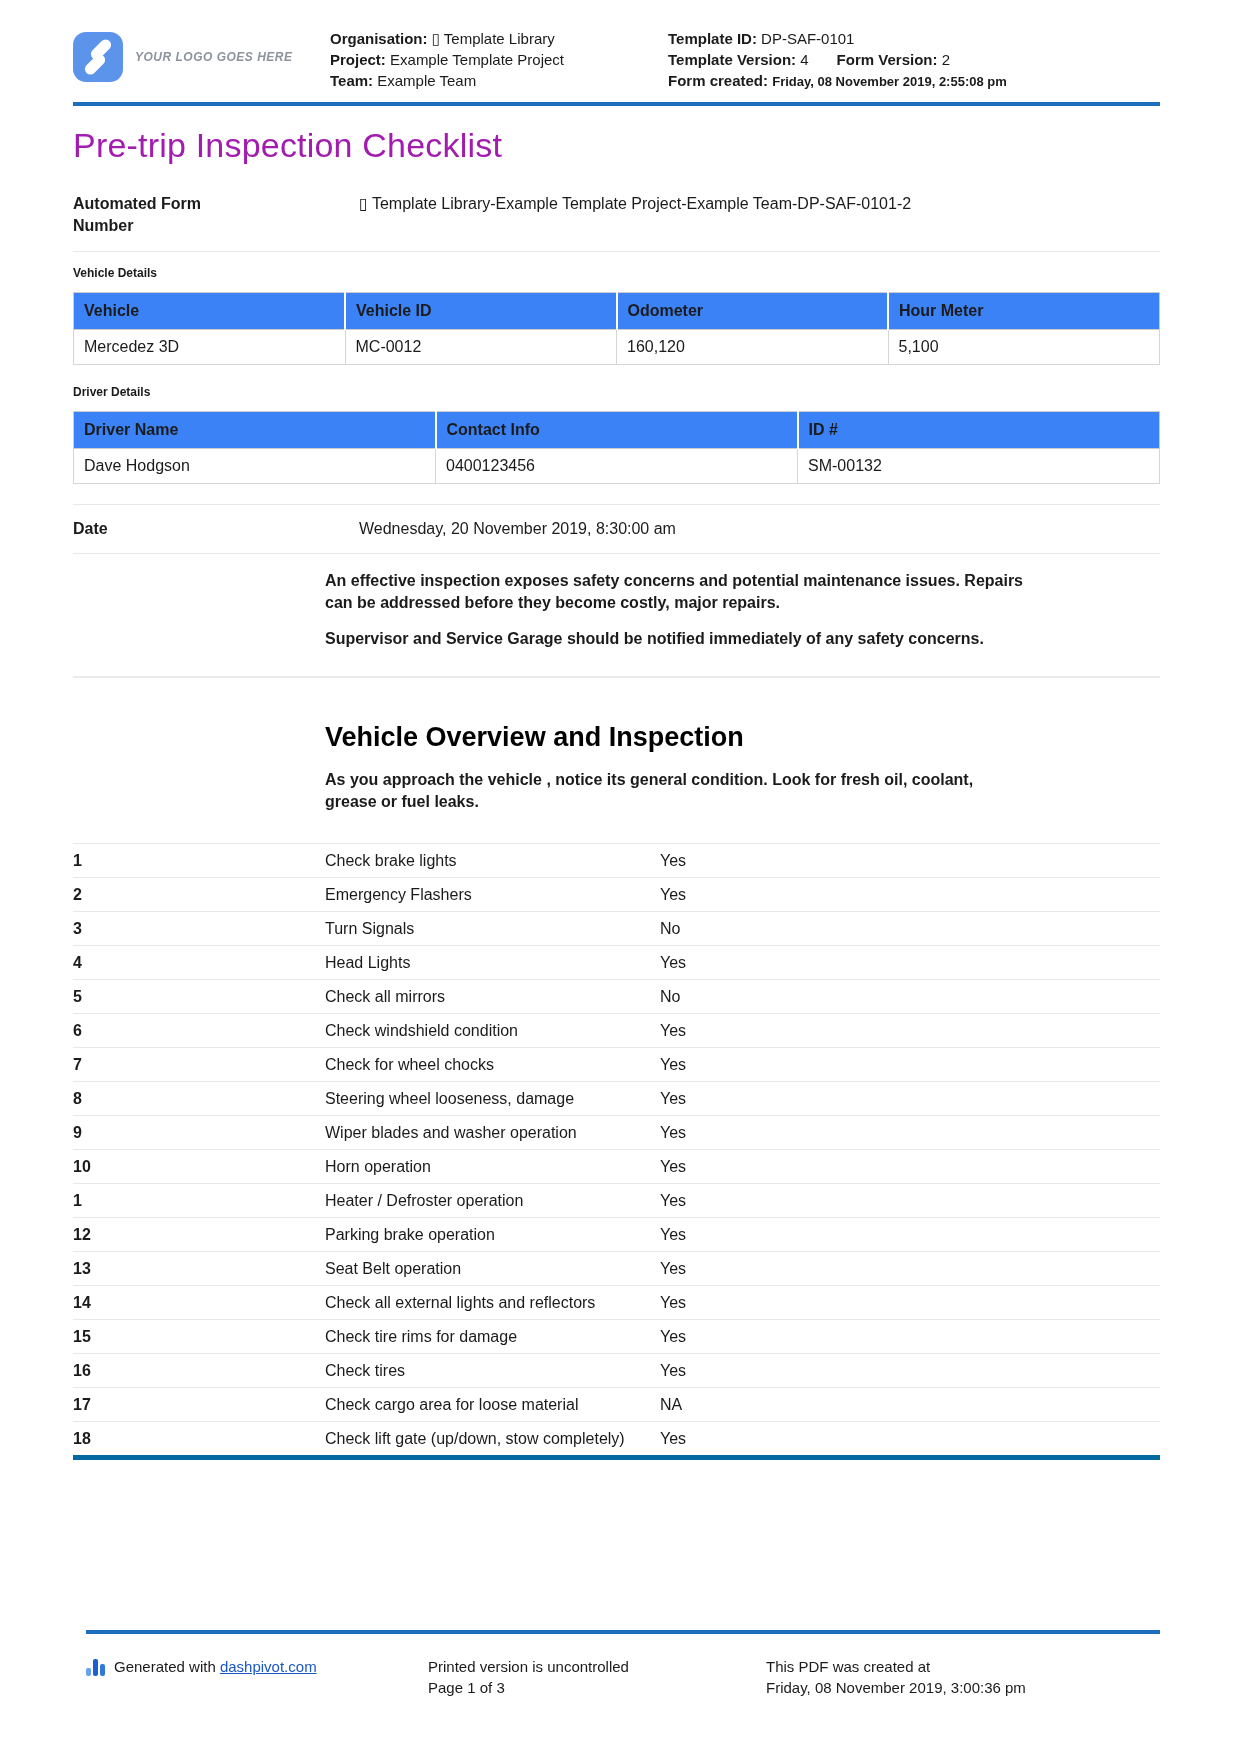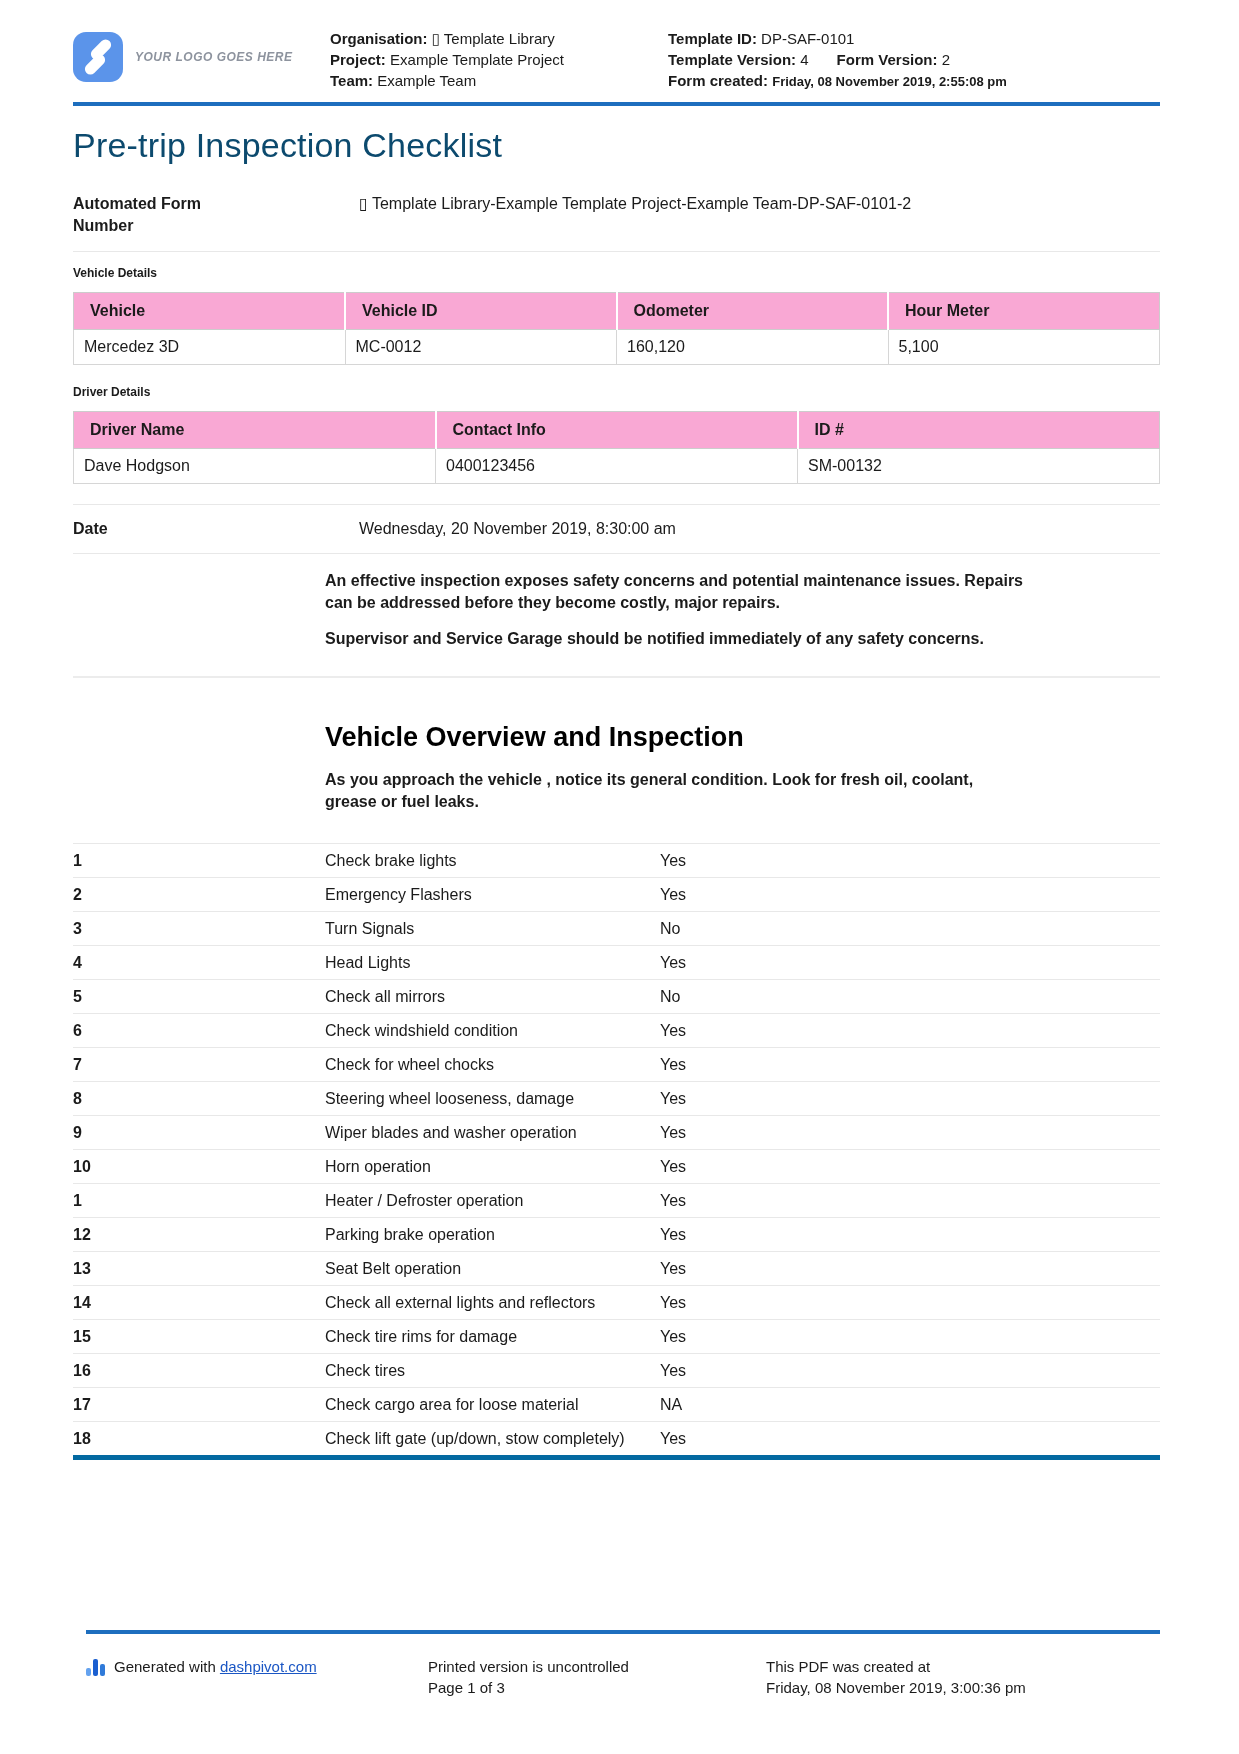--- a/index.html
+++ b/index.html
@@ -30,39 +30,39 @@
   .meta-col { font-size: 15px; line-height: 21px; }
   .meta-col.mid { width: 338px; }
   .meta-col.right { width: 360px; }
   .meta-col b { font-weight: 700; text-align: right; }
   .meta-small { font-size: 13px; font-weight: bold; }
   .fv-gap { margin-left: 28px; }
 
   .accent-line { height: 4px; background: #1d6ebe; margin-top: 10px; }
 
   
-  .doc-title { font-size: 34px; font-weight: 400; color: #0c4a6e; margin-top: 20px; letter-spacing: 0.2px; }
+  .doc-title { font-size: 34px; font-weight: 400; color: #a21caf; margin-top: 20px; letter-spacing: 0.2px; }
 
   
   .lv-row { display: flex; align-items: flex-start; gap: 34px; }
   .lv-label { width: 252px; font-weight: 700; font-size: 16px; line-height: 22px; flex: 0 0 auto; }
   .lv-value { font-size: 16px; line-height: 22px; }
   .form-number-row { margin-top: 28px; }
   .form-number-row .lv-label { width: 252px; max-width: 180px; margin-right: 72px; }
 
   .sep { border: none; border-top: 1px solid #e8e8e8; margin-top: 14px; }
   .sep2 { border: none; border-top: 2px solid #ececec; }
 
   .sub-heading { font-size: 12px; font-weight: 700; margin-top: 14px; }
 
   
   table.grid { width: 100%; border-collapse: collapse; margin-top: 12px; font-size: 16px; }
   table.grid th {
-    background: #f9a8d4; text-align: left; font-weight: 700;
-    padding: 8px 16px; height: 37px;
+    background: #3b82f6; text-align: left; font-weight: 700;
+    padding: 8px 10px; height: 37px;
     border: 1px solid #cccccc; border-left: 2px solid #ffffff;
   }
   table.grid th:first-child { border-left: 1px solid #cccccc; }
   table.grid td {
     background: #ffffff; padding: 7px 10px; height: 35px;
     border: 1px solid #d6d6d6;
   }
   .w25 { width: 25%; } .w33 { width: 33.33%; }
 
   

